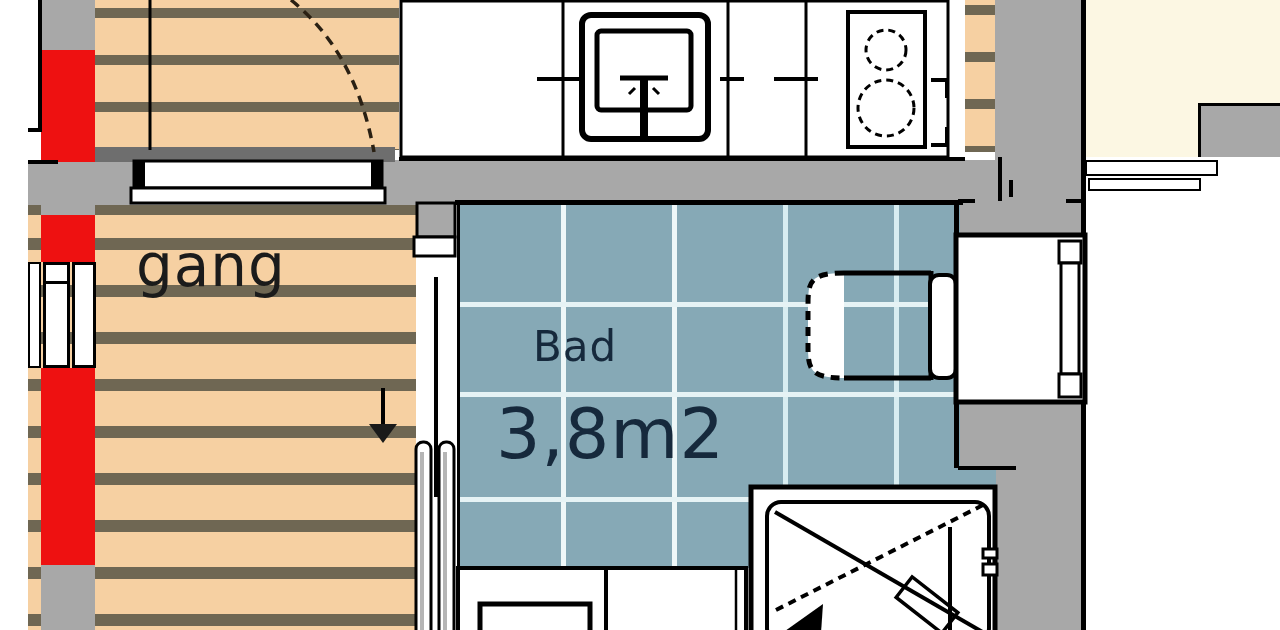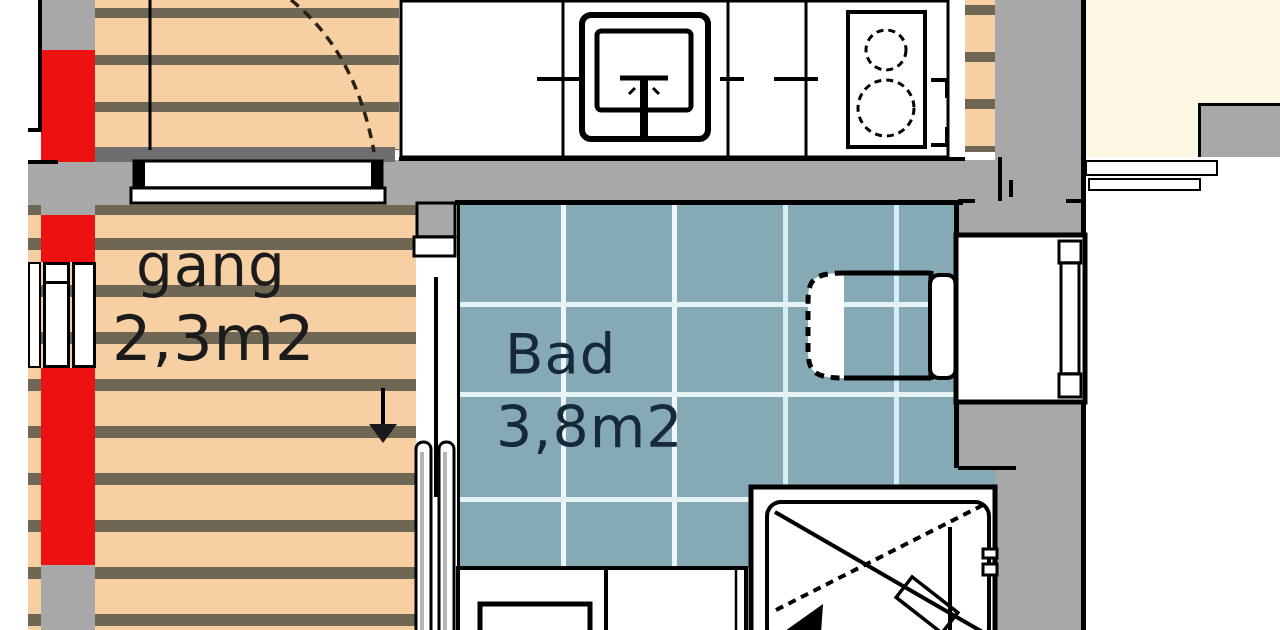--- a/index.html
+++ b/index.html
@@ -195,16 +195,15 @@
       <rect x="955" y="564" width="14" height="11" fill="#fff" stroke="#000" stroke-width="3"></rect>
     </g>
 
     <g>
       <path d="M355 388 V424" stroke="#000" stroke-width="4"></path>
       <polygon points="341,424 369,424 355,443" fill="#1a1a1a"></polygon>
     </g>
   </svg>
 
   <div class="room-label" style="left:108px;top:237px;">gang</div>
-  <div class="room-label" style="left:84px;top:308px;font-size:62px;">2,3m2</div>
-  <div class="room-label navy" style="left:477px;top:326px;font-size:56px;">Bad</div>
-  <div class="room-label navy" style="left:468px;top:399px;font-size:57px;">3,8m2</div>
+  <div class="room-label navy" style="left:505px;top:326px;font-size:42px;">Bad</div>
+  <div class="room-label navy" style="left:468px;top:399px;font-size:70px;">3,8m2</div>
 </div>
 
 </body></html>

